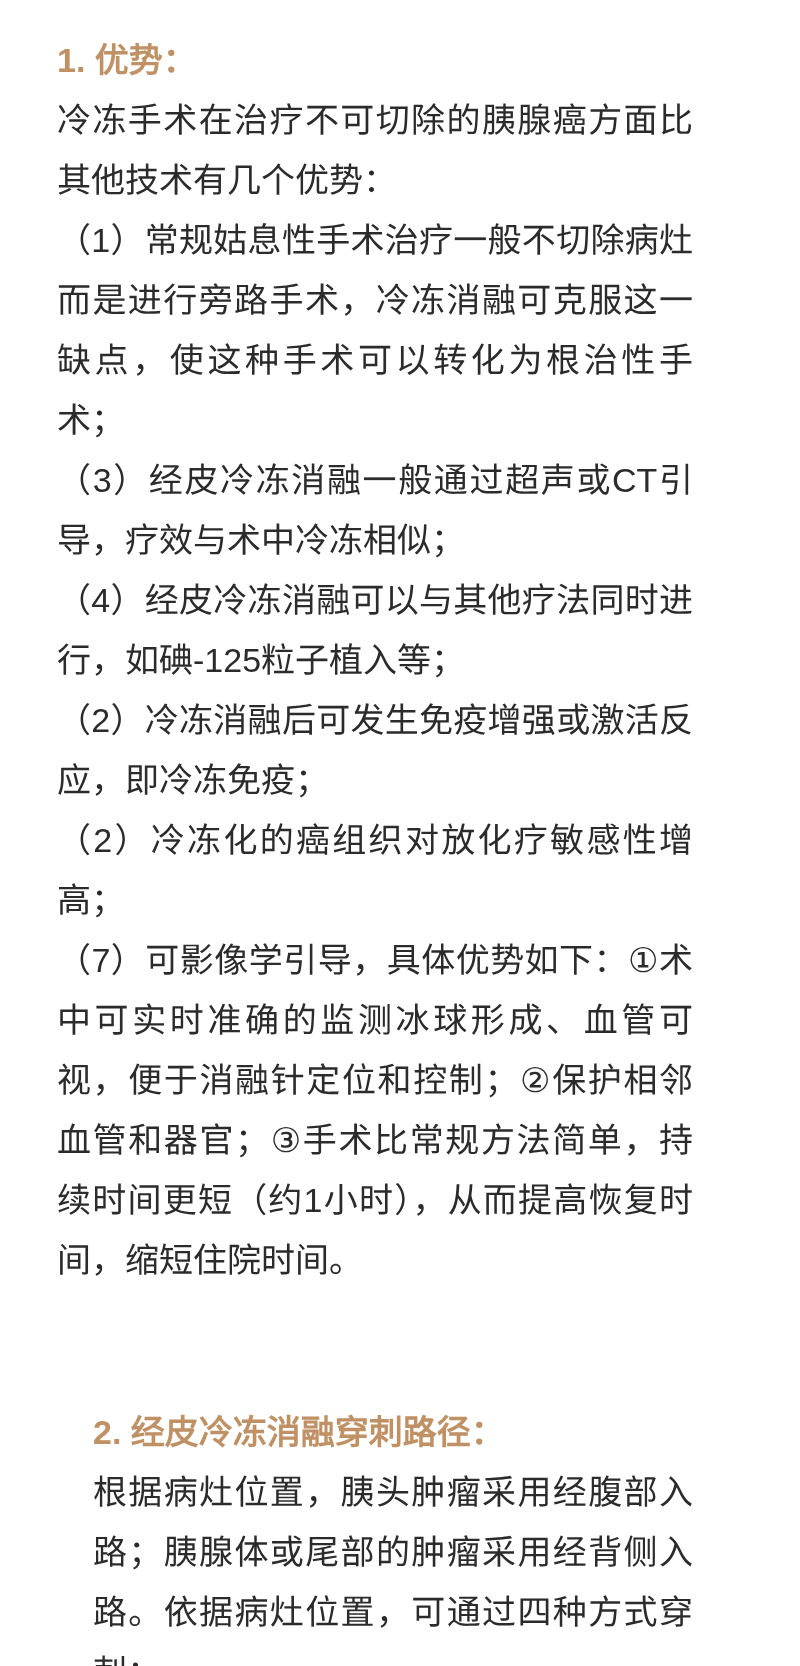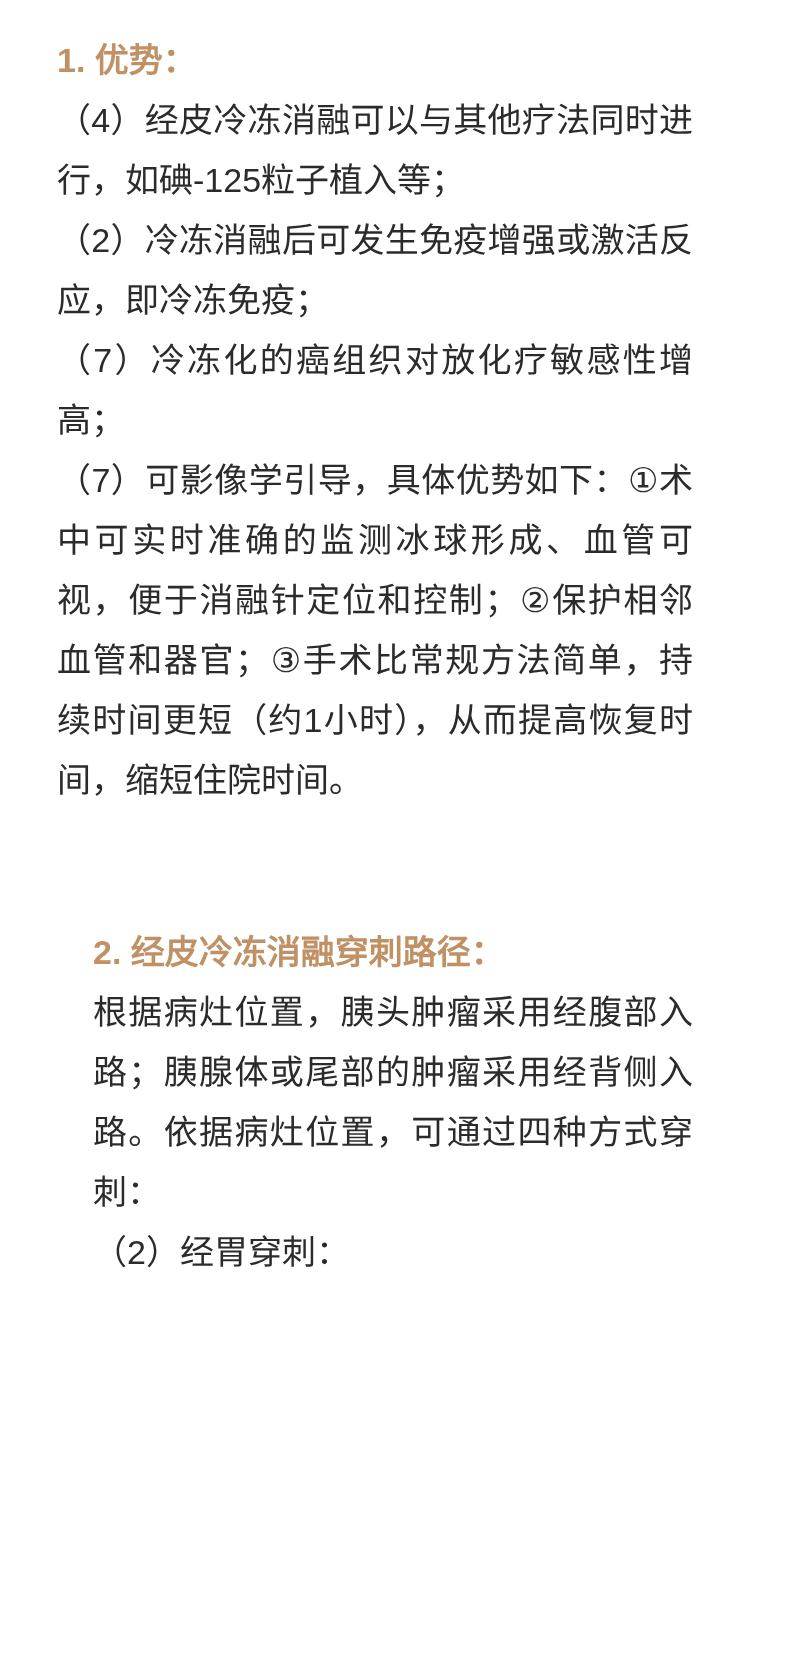--- a/index.html
+++ b/index.html
@@ -45,23 +45,26 @@
     margin-left: 36px;
   }
 </style>
 </head>
 <body>
 
 <main class="article">
 
   <section class="section">
     <h2 class="section-heading">1. 优势：</h2>
+    <p class="para">冷冻手术在治疗不可切除的胰腺癌方面比其他技术有几个优势：</p>
+    <p class="para">（1）常规姑息性手术治疗一般不切除病灶而是进行旁路手术，冷冻消融可克服这一缺点，使这种手术可以转化为根治性手术；</p>
+    <p class="para">（3）经皮冷冻消融一般通过超声或CT引导，疗效与术中冷冻相似；</p>
     <p class="para">（4）经皮冷冻消融可以与其他疗法同时进行，如碘-125粒子植入等；</p>
     <p class="para">（2）冷冻消融后可发生免疫增强或激活反应，即冷冻免疫；</p>
-    <p class="para">（7）冷冻化的癌组织对放化疗敏感性增高；</p>
+    <p class="para">（2）冷冻化的癌组织对放化疗敏感性增高；</p>
     <p class="para">（7）可影像学引导，具体优势如下：①术中可实时准确的监测冰球形成、血管可视，便于消融针定位和控制；②保护相邻血管和器官；③手术比常规方法简单，持续时间更短（约1小时），从而提高恢复时间，缩短住院时间。</p>
   </section>
 
   <section class="section">
     <h2 class="section-heading">2. 经皮冷冻消融穿刺路径：</h2>
     <p class="para">根据病灶位置，胰头肿瘤采用经腹部入路；胰腺体或尾部的肿瘤采用经背侧入路。依据病灶位置，可通过四种方式穿刺：</p>
     <p class="para">（2）经胃穿刺：</p>
   </section>
 
 </main>

